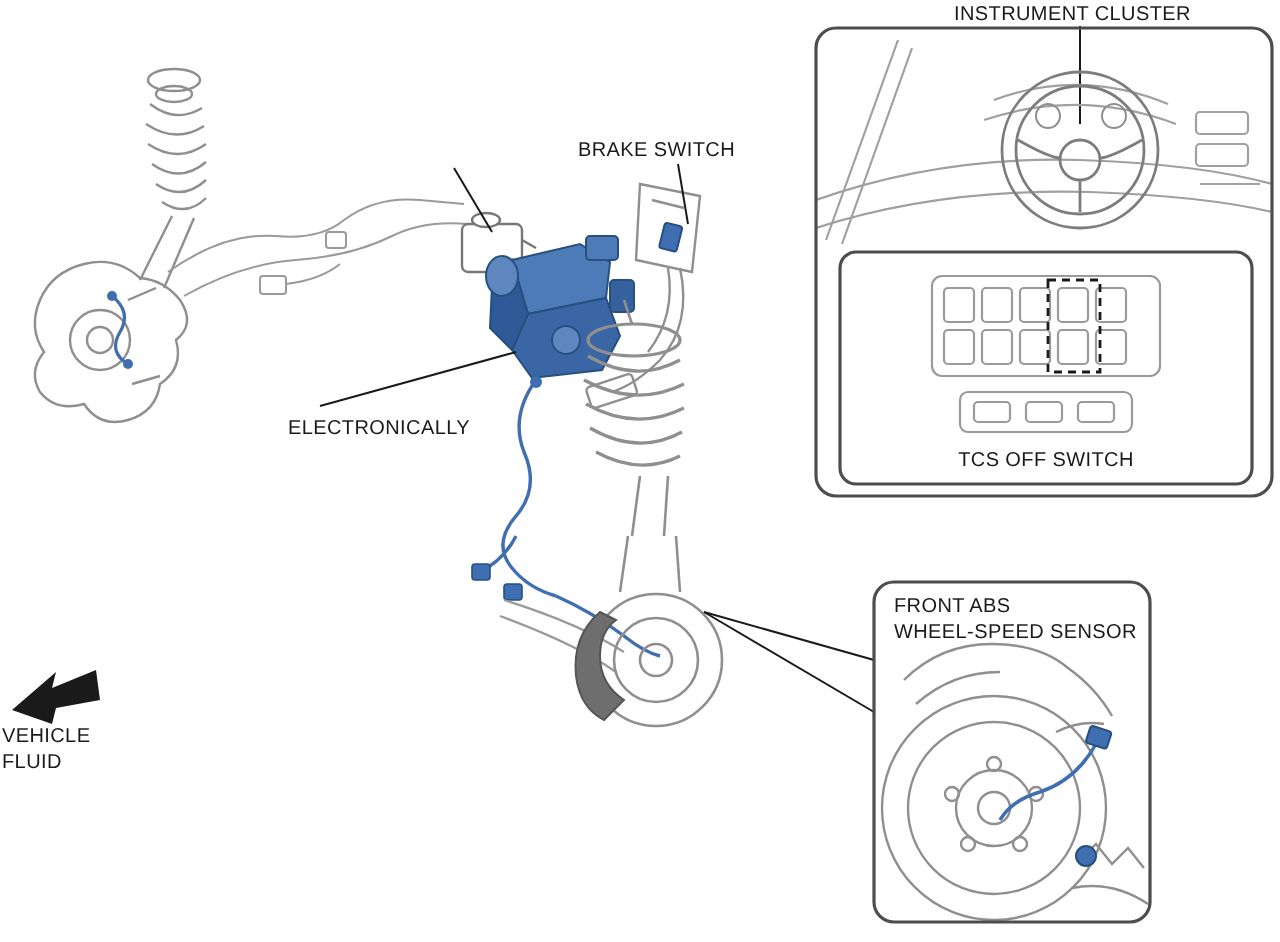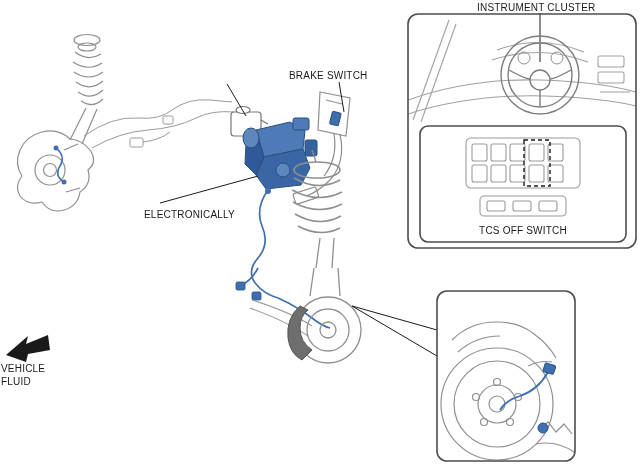--- a/index.html
+++ b/index.html
@@ -224,19 +224,23 @@
 
 
   <div class="label" style="left:289px; top:69px;">BRAKE SWITCH</div>
 
   <div class="label" style="left:108px; top:208px;margin-left:36px;">
     <span>ELECTRONICALLY</span>
   </div>
 
   <div class="label center" style="left:420px; top:224px; width:206px;">TCS OFF SWITCH</div>
 
+  <div class="label" style="left:447px; top:297px;">
+    <span>FRONT ABS</span>
+    <span>WHEEL-SPEED SENSOR</span>
+  </div>
 
   <div class="label" style="left:1px; top:362px;">
     <span>VEHICLE</span>
     <span>FLUID</span>
   </div>
 
 </div>
 
 </body></html>

